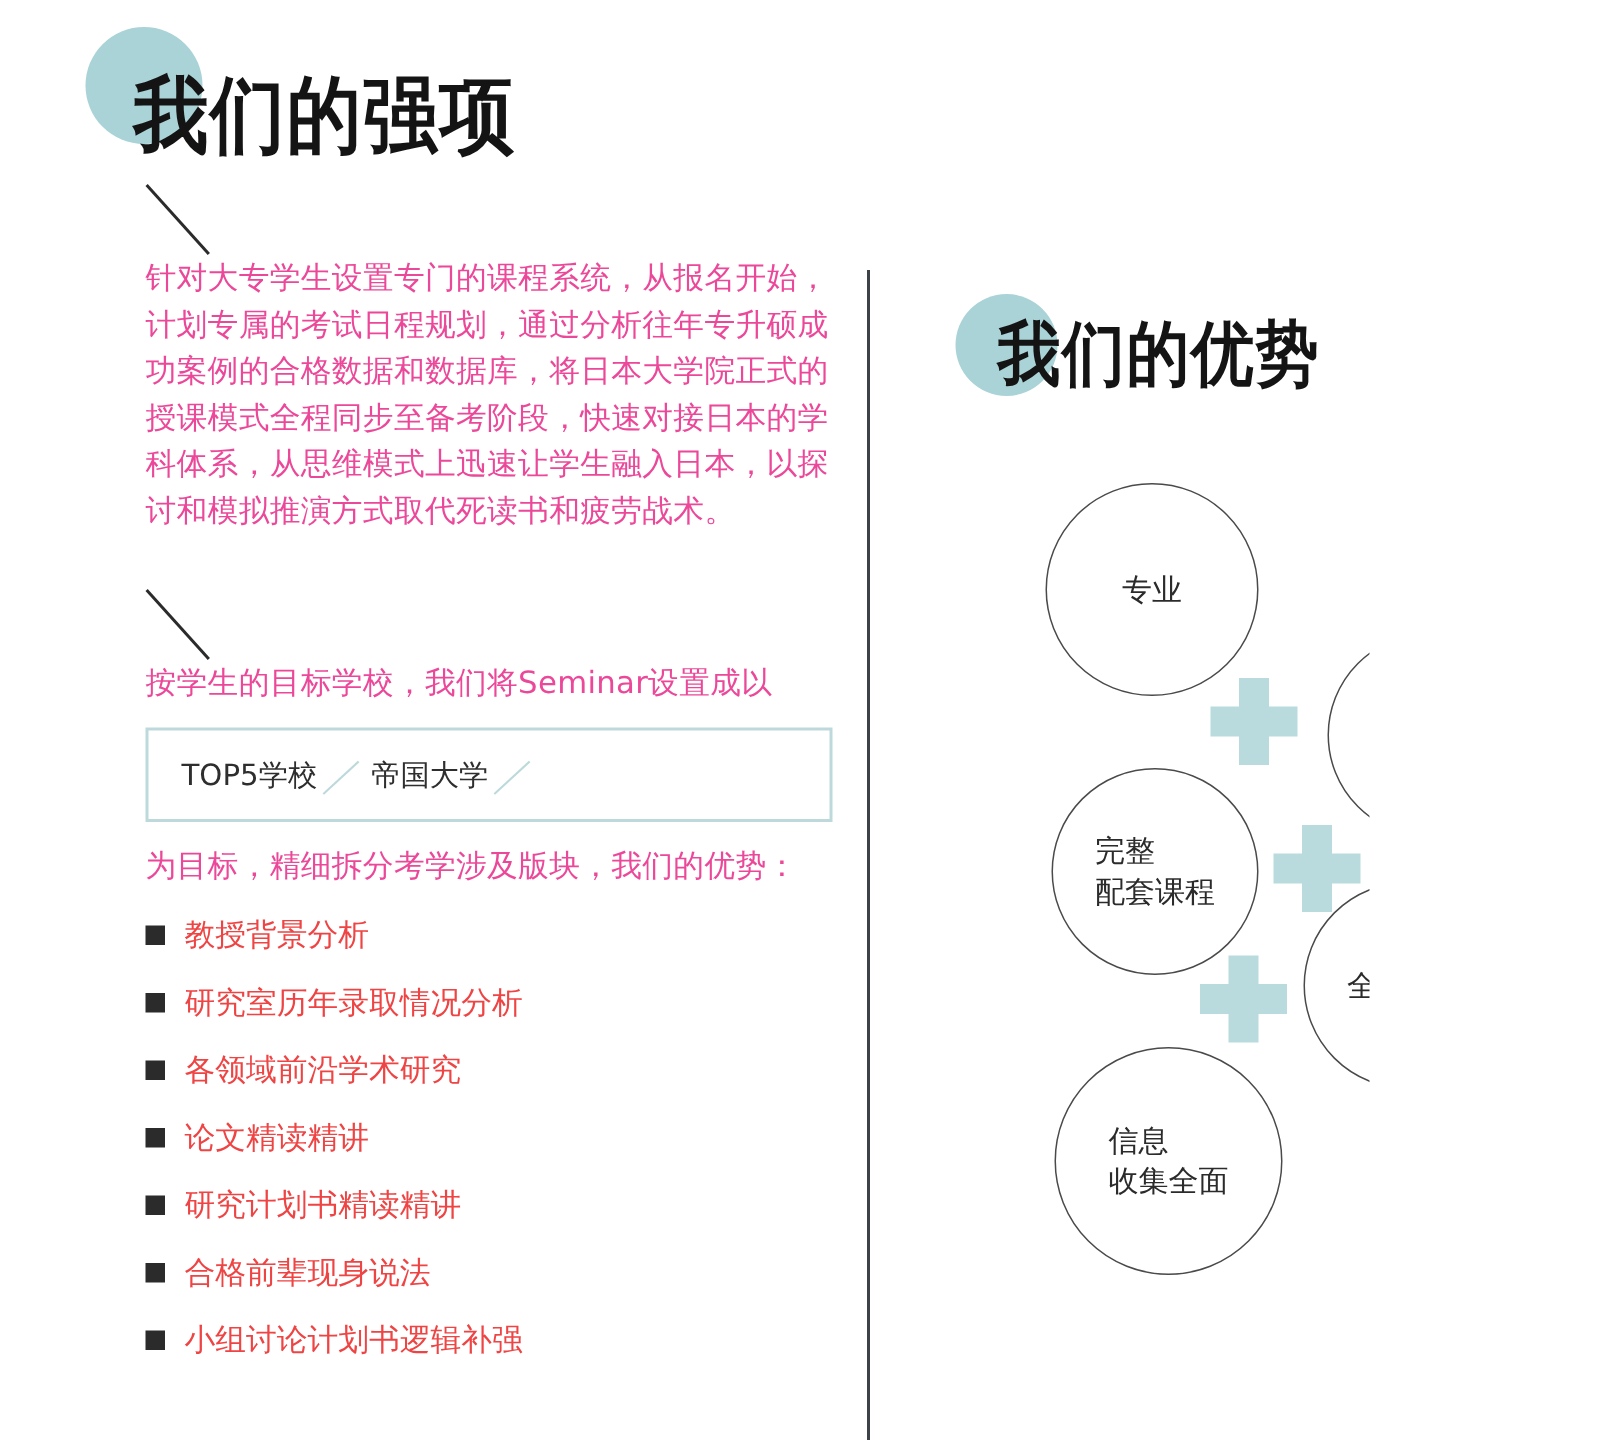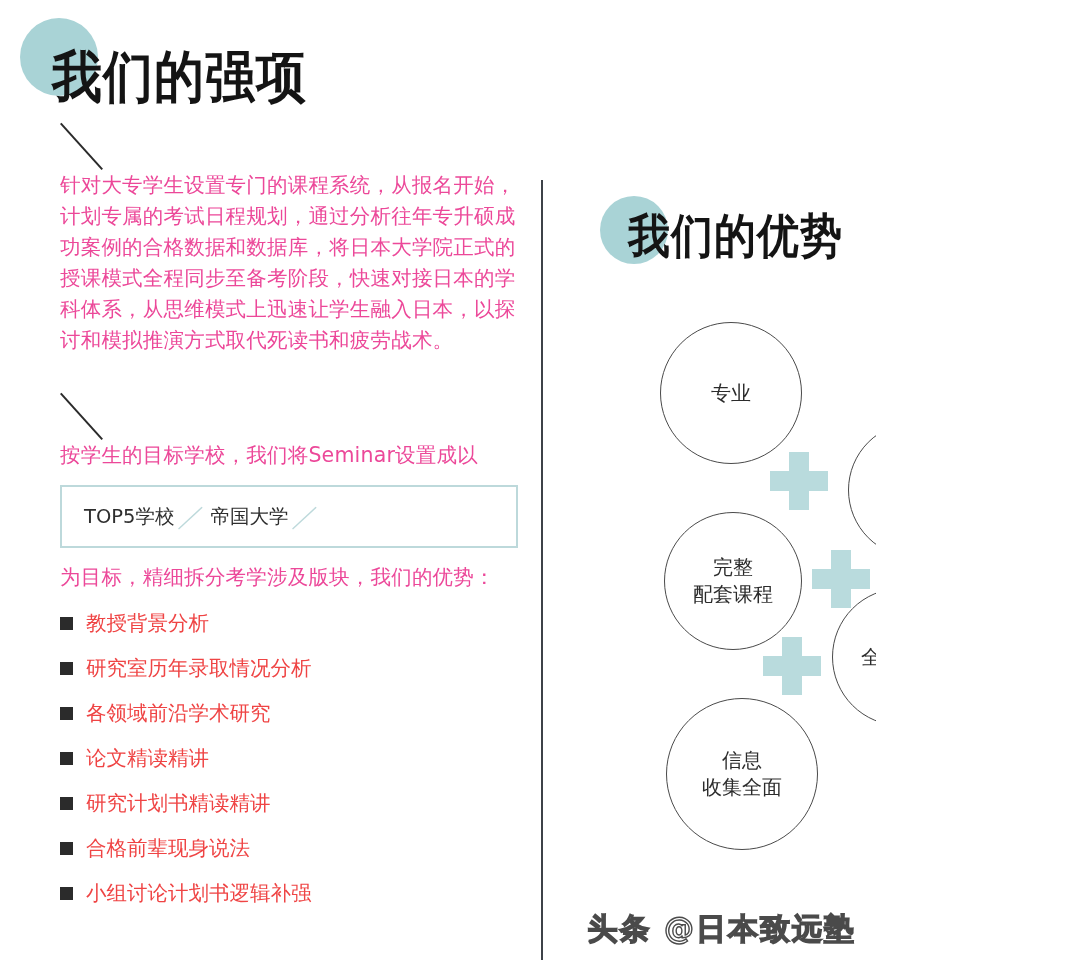--- a/index.html
+++ b/index.html
@@ -10,20 +10,21 @@
   body {
     font-family: "DejaVu Sans", "Liberation Sans", sans-serif;
     color: #2b2b2b;
   }
   #page {
     position: relative;
     width: 876px;
     height: 968px;
     background: #ffffff;
     overflow: hidden;
+    margin-left: 37px;
   }
 
   
   .blob {
     position: absolute;
     border-radius: 50%;
     background: #a9d3d6;
     z-index: 1;
   }
   #blob-left  { left: 20px;  top: 18px;  width: 78px; height: 78px; }
@@ -147,21 +148,20 @@
     height: 580px;
     z-index: 3;
   }
   .node {
     position: absolute;
     border: 1.6px solid #4a4a4a;
     border-radius: 50%;
     display: flex;
     align-items: center;
     justify-content: center;
-    text-align: center;
     font-size: 20px;
     line-height: 27px;
     color: #2b2b2b;
     white-space: pre-line;
     box-sizing: border-box;
     background: transparent;
   }
   .plus {
     position: absolute;
     width: 58px;
@@ -256,15 +256,14 @@
       <div class="plus" style="left: 163px; top: 337px;"></div>
       <div class="node" style="left: 60px; top: 22px; width: 142px; height: 142px;"><span>专业</span></div>
       <div class="node" style="left: 248px; top: 122px; width: 136px; height: 136px;"><span>经验</span></div>
       <div class="node" style="left: 64px; top: 212px; width: 138px; height: 138px;"><span>完整
 配套课程</span></div>
       <div class="node" style="left: 232px; top: 288px; width: 138px; height: 138px;"><span>全面服务</span></div>
       <div class="node" style="left: 66px; top: 398px; width: 152px; height: 152px;"><span>信息
 收集全面</span></div>
     </div>
 
-  <div id="watermark">头条 @日本致远塾</div>
 
 </div>
 
 </body></html>

